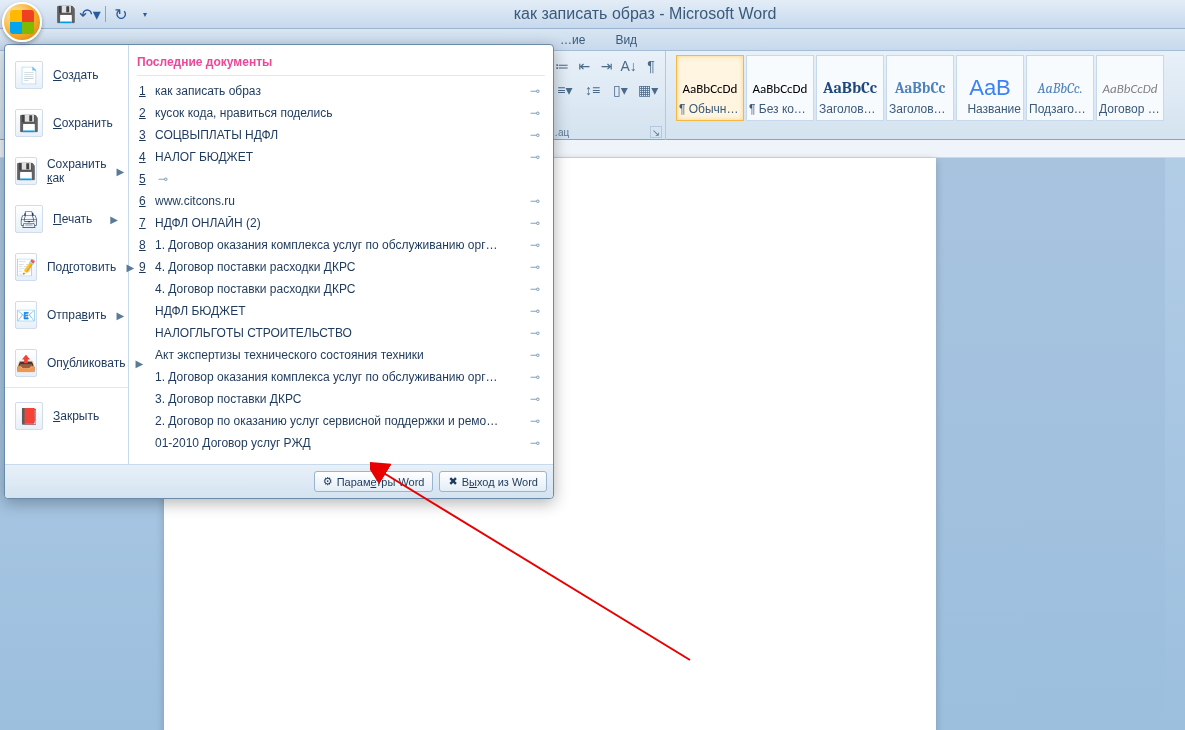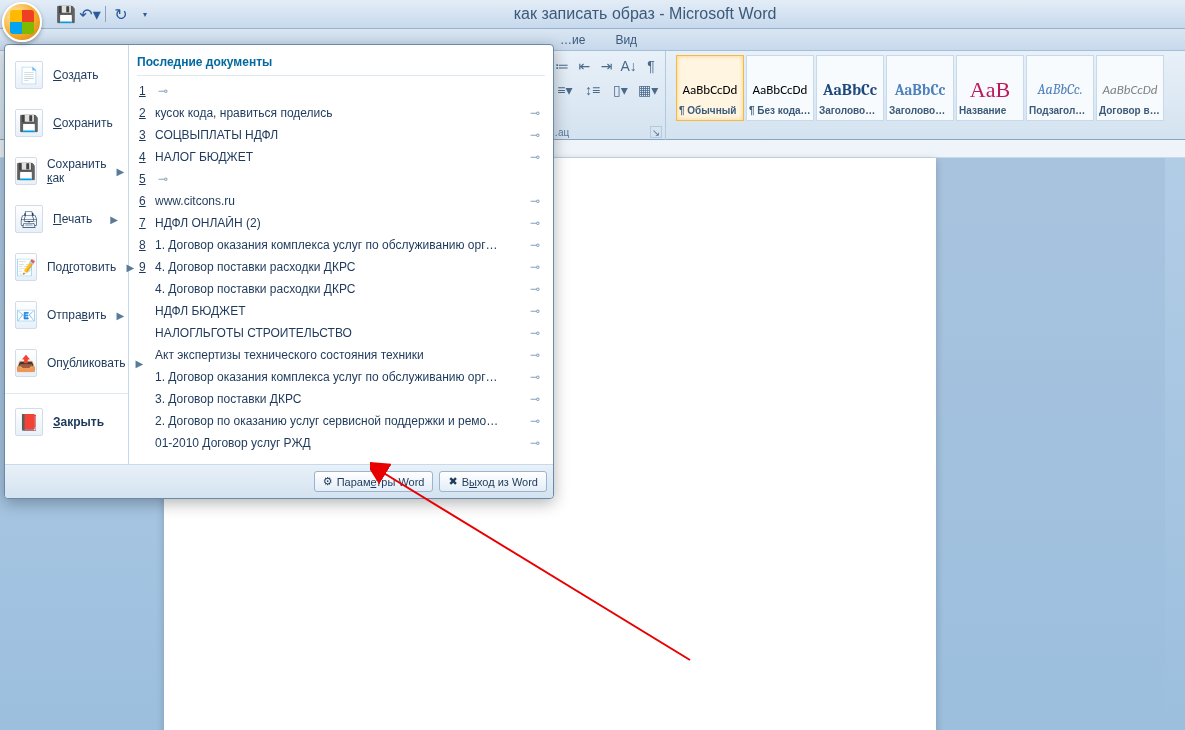--- a/index.html
+++ b/index.html
@@ -24,39 +24,39 @@
 .para-btn { width:24px; height:22px; border:1px solid transparent; display:flex;align-items:center;justify-content:center; font-size:14px; color:#4a6a8a;}
 .para-btn.w{ width:30px;}
 .group-label {position:absolute; bottom:2px; left:0; right:0; font-size:10px; color:#5a7a9a;}
 .group-dlg { position:absolute; bottom:2px; right:3px; font-size:10px; color:#5a7a9a; border:1px solid #b5c9de; width:12px; height:12px; display:flex;align-items:center;justify-content:center;}
 
 
 .styles-group { position:absolute; left:676px; top:4px; display:flex; gap:2px; }
 .style-item { width:68px; height:66px; border:1px solid #c7d9ed; background:#f8fbfd; display:flex; flex-direction:column; align-items:center; justify-content:space-between; padding:2px 2px 4px; }
 .style-item.sel { border:1px solid #f5b840; background:#fff5e0; box-shadow:0 0 4px rgba(245,184,64,.6) inset;}
 .style-preview { font-size:14px; flex:1; display:flex;align-items:center;margin-top:16px; }
-.style-label { font-size:10px; color:#3b5a7a; white-space:nowrap; overflow:hidden; text-overflow:ellipsis; width:100%; text-align:left;font-weight:bold;}
+.style-label { font-size:12px; color:#3b5a7a; white-space:nowrap; overflow:hidden; text-overflow:ellipsis; width:100%; text-align:right;}
 
 
 .ruler-h { height:18px; background:#eef4fa; border-bottom:1px solid #c7d9ed; }
 .page-area { position:absolute; top:158px; left:164px; right:20px; bottom:0; background: linear-gradient(to bottom, #a8c3de 0%, #9cbfde 100%);}
 .page { position:absolute; top:0; left:0; width:772px; background:#fff; box-shadow:0 2px 8px rgba(0,0,0,.2); padding:100px 60px; height:580px;}
 .doc-text { font-size:26px; font-family:Calibri, sans-serif; color:#1a1a1a; }
 
 
 .office-menu { position:absolute; left:4px; top:44px; width:550px; background:#fff; border:1px solid #6a8aaa; border-radius:4px; box-shadow:0 4px 16px rgba(0,0,0,.3); z-index:400; display:flex; flex-direction:column;}
 .menu-body { display:flex; }
 .menu-left { width:124px; border-right:1px solid #c7d9ed; padding:6px 0;}
 .menu-item { display:flex; align-items:center; gap:10px; padding:10px 10px; font-size:12px; color:#1e395b; cursor:pointer; position:relative;}
-.menu-item.divided { border-top:1px solid #e0e8f0; margin-top:6px; padding-top:14px;font-weight:bold;}
+.menu-item.divided { border-top:1px solid #e0e8f0; padding-top:14px;}
 .menu-item .icon-box { width:28px; height:28px; border:1px solid #d0dceb; background:linear-gradient(to bottom,#fff,#e8f0f8); border-radius:2px; display:flex;align-items:center;justify-content:center; font-size:16px;}
 .menu-item .label u{text-decoration:underline;}
 .menu-item .arrow { margin-left:auto; font-size:10px; color:#5a7a9a;}
 .menu-right { flex:1; padding:10px 8px;}
-.menu-right h3 { font-size:12px; font-weight:bold; color:#0369a1; border-bottom:1px solid #e0e8f0; padding-bottom:6px; margin-bottom:4px;}
+.menu-right h3 { font-size:12px; font-weight:bold; color:#ec4899; border-bottom:1px solid #e0e8f0; padding-bottom:6px; margin-bottom:4px;}
 .recent-item { display:flex; align-items:center; font-size:12px; color:#1e395b; padding:4px 2px; cursor:pointer; }
 .recent-item .num { width:16px; text-decoration:underline; color:#1e395b;}
 .recent-item .num.blank{text-decoration:none;}
 .recent-item .txt { flex:1; white-space:nowrap; overflow:hidden; text-overflow:ellipsis;}
 .recent-item .pin { width:16px; text-align:center; color:#8aa4c0; font-size:12px;}
 .menu-footer { background:linear-gradient(to bottom,#e8f0f8,#d4e3f0); border-top:1px solid #c7d9ed; padding:6px; display:flex; justify-content:flex-end; gap:6px; border-radius:0 0 4px 4px;}
 .footer-btn { font-size:11px; color:#1e395b; border:1px solid #9ab3cf; background:linear-gradient(to bottom,#fff,#e3edf7); padding:3px 8px; border-radius:3px; cursor:pointer; display:flex;align-items:center; gap:4px;}
 .footer-btn .label u{text-decoration:underline;}
 
 
@@ -126,21 +126,21 @@
       </div>
       <div class="style-item">
         <div class="style-preview" style="font-family: Cambria; font-weight: bold; color: rgb(31, 73, 125); font-size: 16px; font-style: normal;">AaBbCc</div>
         <div class="style-label">Заголово…</div>
       </div>
       <div class="style-item">
         <div class="style-preview" style="font-family: Cambria; font-weight: bold; color: rgb(79, 129, 189); font-size: 15px; font-style: normal;">AaBbCc</div>
         <div class="style-label">Заголово…</div>
       </div>
       <div class="style-item">
-        <div class="style-preview" style="font-family: Liberation Serif, serif; font-weight: normal; color: #be185d; font-size: 22px; font-style: normal;">AaB</div>
+        <div class="style-preview" style="font-family: Liberation Sans, sans-serif; font-weight: normal; color: #3b82f6; font-size: 22px; font-style: normal;">AaB</div>
         <div class="style-label">Название</div>
       </div>
       <div class="style-item">
         <div class="style-preview" style="font-family: Cambria; font-weight: normal; color: rgb(79, 129, 189); font-size: 14px; font-style: italic;">AaBbCc.</div>
         <div class="style-label">Подзагол…</div>
       </div>
       <div class="style-item">
         <div class="style-preview" style="font-family: Calibri; font-weight: normal; color: rgb(128, 128, 128); font-size: 13px; font-style: italic;">AaBbCcDd</div>
         <div class="style-label">Договор в…</div>
       </div>
@@ -194,20 +194,21 @@
         <div class="menu-item divided">
           <div class="icon-box ic-close"></div>
           <span class="label"><u>З</u>акрыть</span>
         </div>
       </div>
     <div class="menu-right">
       <h3>Последние документы</h3>
       <div id="recent-list">
           <div class="recent-item">
             <span class="num">1</span>
+            <span class="txt">как записать образ</span>
             <span class="pin">⊸</span>
           </div>
           <div class="recent-item">
             <span class="num">2</span>
             <span class="txt">кусок кода, нравиться поделись</span>
             <span class="pin">⊸</span>
           </div>
           <div class="recent-item">
             <span class="num">3</span>
             <span class="txt">СОЦВЫПЛАТЫ НДФЛ</span>

